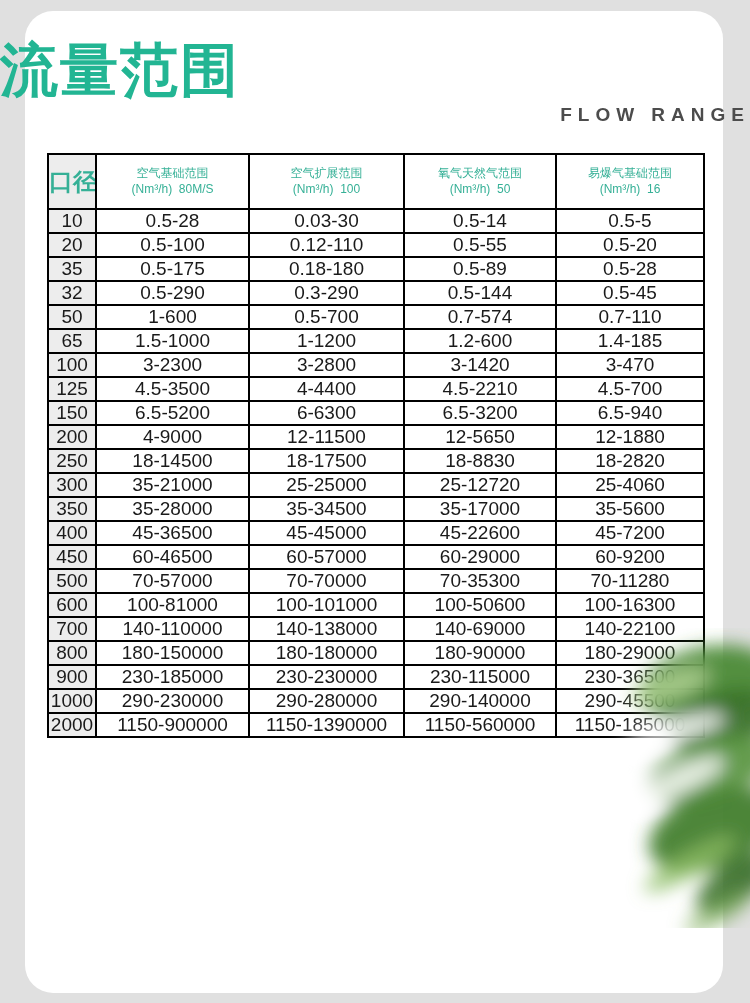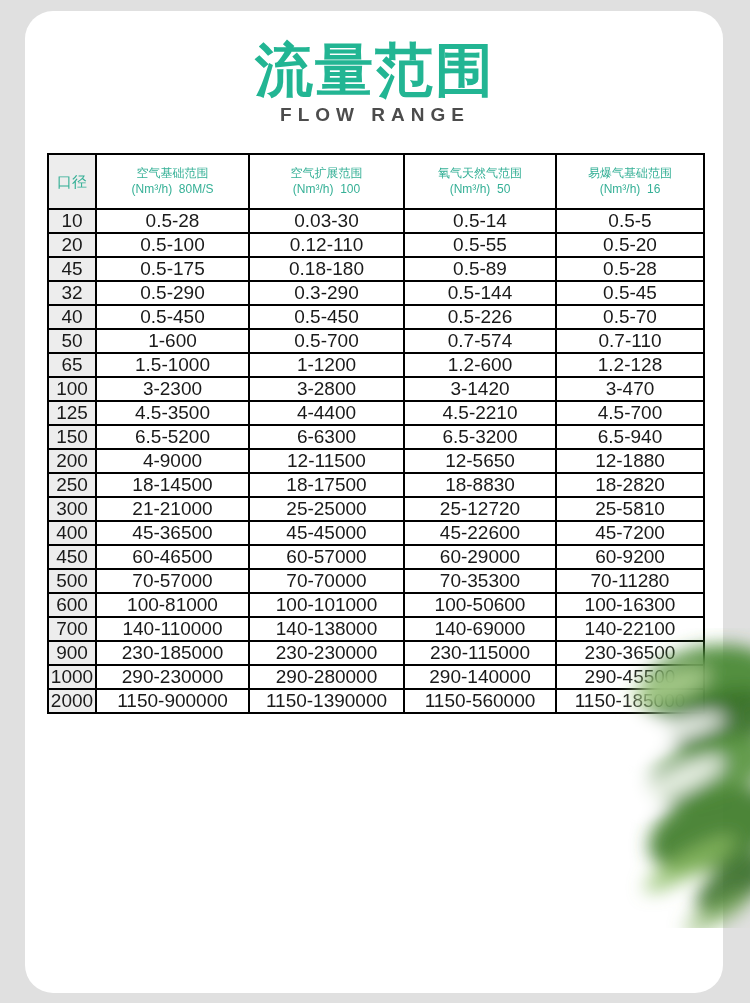--- a/index.html
+++ b/index.html
@@ -21,29 +21,28 @@
 
   .card {
     position:absolute; left:25px; top:11px;
     width:698px; height:982px;
     background:var(--card-bg);
     border-radius:28px;
   }
 
   .page-title {
     position:absolute; left:0; top:32px; width:750px;
-    text-align:center;
     font-size:58px; font-weight:bold;
     letter-spacing:2px;
     color:var(--accent);
     z-index:2;
   }
   .page-subtitle {
     position:absolute; left:0; top:104px; width:750px;
-    text-align:center;
+    text-align:right;
     font-size:19px; font-weight:600;
     letter-spacing:6px;
     color:var(--subtitle-text);
     z-index:2;
   }
 
   table.flow-table {
     position:absolute; left:47px; top:153px;
     width:656px;
     border-collapse:collapse;
@@ -59,21 +58,21 @@
     padding:0;
   }
   .flow-table thead tr { height:55px; }
   .flow-table thead th {
     color:var(--header-text);
     font-weight:400;
     font-size:12px;
     line-height:1.3;
   }
   .flow-table thead th .h-line { display:block; white-space:pre; }
-  .flow-table thead th:first-child { font-size:15px; }
+  .flow-table thead th:first-child { font-size:24px;font-weight:bold; }
   .flow-table tbody tr { height:16px;margin-top:12px; }
   .flow-table tbody td {
     font-size:19px;
     color:var(--cell-text);
     background:var(--card-bg);
   }
   .flow-table tbody td:first-child,
   .flow-table thead th:first-child {
     background:var(--diameter-col-bg);
   }
@@ -133,53 +132,46 @@
         <td>0.5-5</td>
       </tr>
       <tr>
         <td>20</td>
         <td>0.5-100</td>
         <td>0.12-110</td>
         <td>0.5-55</td>
         <td>0.5-20</td>
       </tr>
       <tr>
-        <td>45</td>
+        <td>35</td>
         <td>0.5-175</td>
         <td>0.18-180</td>
         <td>0.5-89</td>
         <td>0.5-28</td>
       </tr>
       <tr>
         <td>32</td>
         <td>0.5-290</td>
         <td>0.3-290</td>
         <td>0.5-144</td>
         <td>0.5-45</td>
       </tr>
       <tr>
-        <td>40</td>
-        <td>0.5-450</td>
-        <td>0.5-450</td>
-        <td>0.5-226</td>
-        <td>0.5-70</td>
-      </tr>
-      <tr>
         <td>50</td>
         <td>1-600</td>
         <td>0.5-700</td>
         <td>0.7-574</td>
         <td>0.7-110</td>
       </tr>
       <tr>
         <td>65</td>
         <td>1.5-1000</td>
         <td>1-1200</td>
         <td>1.2-600</td>
-        <td>1.2-128</td>
+        <td>1.4-185</td>
       </tr>
       <tr>
         <td>100</td>
         <td>3-2300</td>
         <td>3-2800</td>
         <td>3-1420</td>
         <td>3-470</td>
       </tr>
       <tr>
         <td>125</td>
@@ -204,24 +196,31 @@
       </tr>
       <tr>
         <td>250</td>
         <td>18-14500</td>
         <td>18-17500</td>
         <td>18-8830</td>
         <td>18-2820</td>
       </tr>
       <tr>
         <td>300</td>
-        <td>21-21000</td>
+        <td>35-21000</td>
         <td>25-25000</td>
         <td>25-12720</td>
-        <td>25-5810</td>
+        <td>25-4060</td>
+      </tr>
+      <tr>
+        <td>350</td>
+        <td>35-28000</td>
+        <td>35-34500</td>
+        <td>35-17000</td>
+        <td>35-5600</td>
       </tr>
       <tr>
         <td>400</td>
         <td>45-36500</td>
         <td>45-45000</td>
         <td>45-22600</td>
         <td>45-7200</td>
       </tr>
       <tr>
         <td>450</td>
@@ -243,20 +242,27 @@
         <td>100-101000</td>
         <td>100-50600</td>
         <td>100-16300</td>
       </tr>
       <tr>
         <td>700</td>
         <td>140-110000</td>
         <td>140-138000</td>
         <td>140-69000</td>
         <td>140-22100</td>
+      </tr>
+      <tr>
+        <td>800</td>
+        <td>180-150000</td>
+        <td>180-180000</td>
+        <td>180-90000</td>
+        <td>180-29000</td>
       </tr>
       <tr>
         <td>900</td>
         <td>230-185000</td>
         <td>230-230000</td>
         <td>230-115000</td>
         <td>230-36500</td>
       </tr>
       <tr>
         <td>1000</td>

